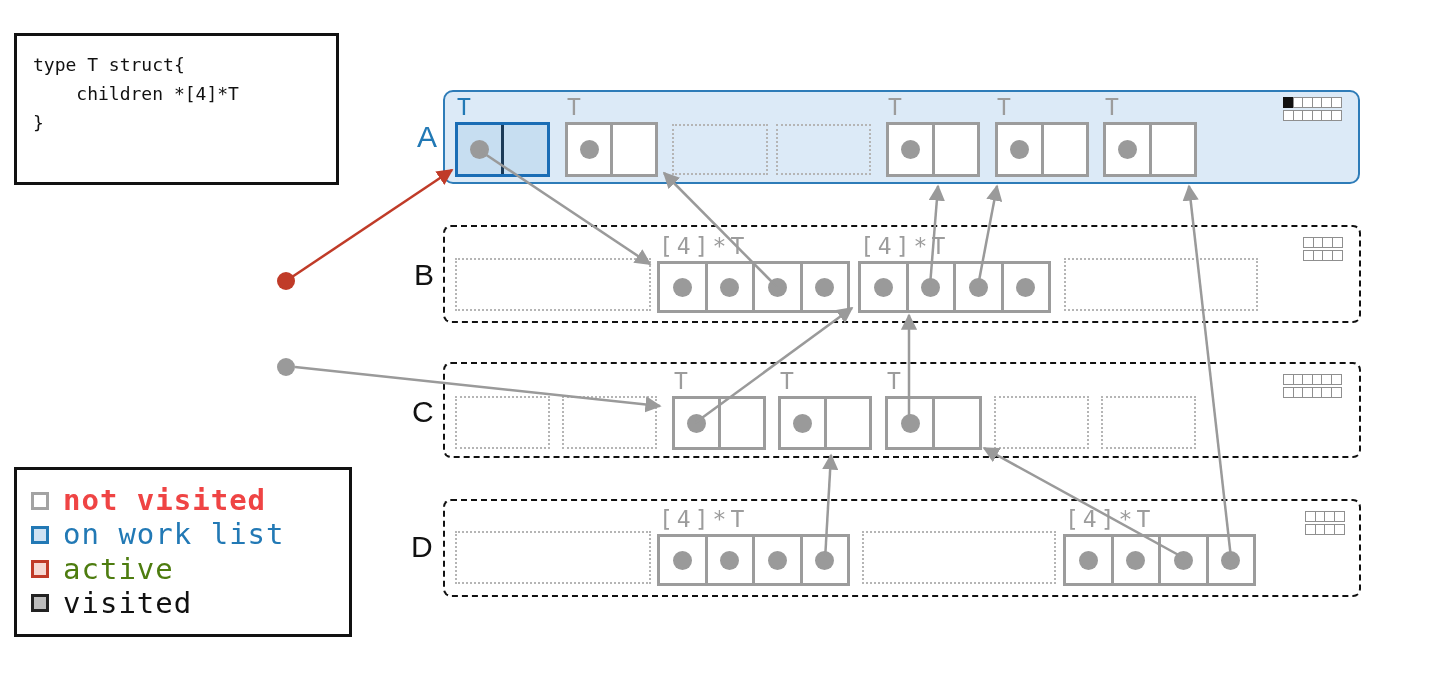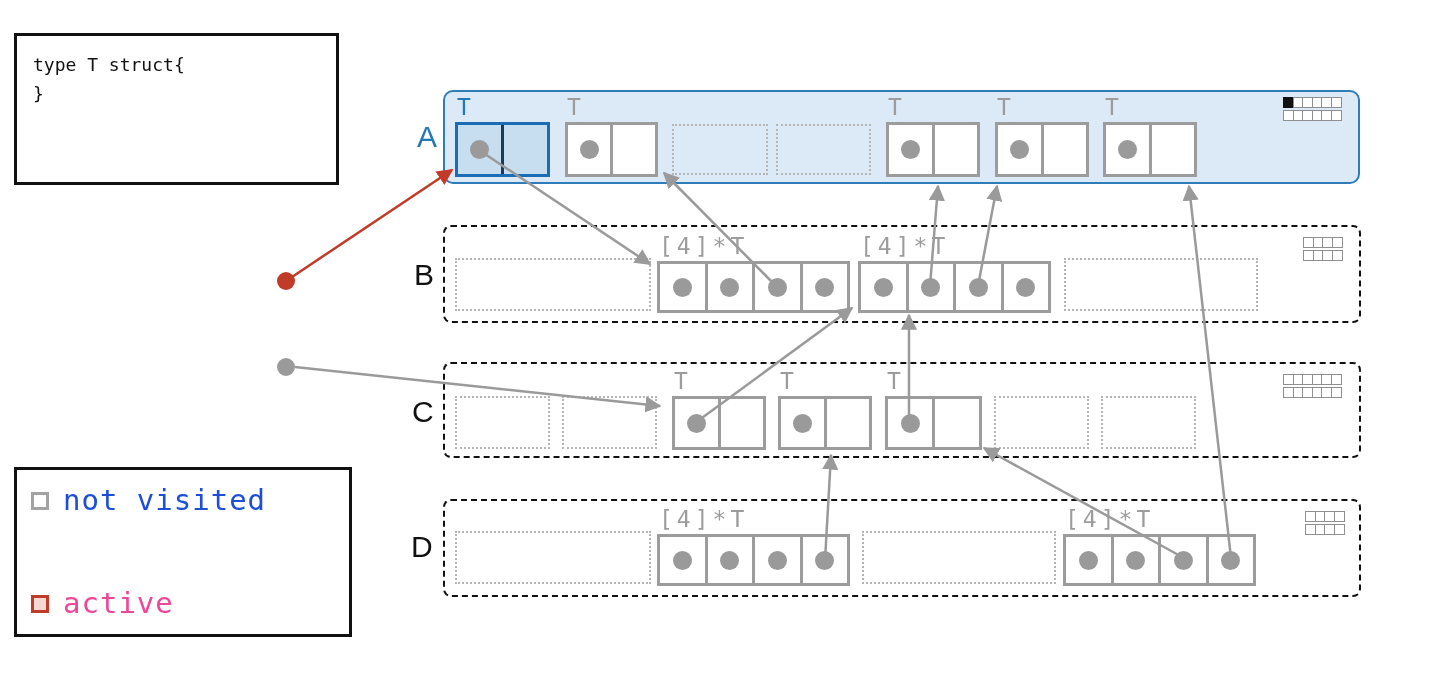--- a/index.html
+++ b/index.html
@@ -36,32 +36,41 @@
   .bitcell{width:11px;height:11px;border:1.5px solid #8f8f8f;background:#fff;box-sizing:border-box;margin-right:-1.5px;}
   svg.arrows{position:absolute;left:0;top:0;z-index:20;pointer-events:none;}
 </style>
 </head>
 <body>
 
 <div id="canvas">
 
   <div class="code-box">
     <div class="code-line">type T struct{</div>
+    <div class="code-line">    children *[4]*T</div>
     <div class="code-line">}</div>
   </div>
 
 
   <div class="legend">
     <div class="legend-row">
       <span class="swatch" style="border-color: rgb(163, 163, 163); background: rgb(255, 255, 255);"></span>
-      <span class="legend-label" style="color: #1d4ed8;">not visited</span>
+      <span class="legend-label" style="color: #ef4444; font-weight: bold;">not visited</span>
+    </div>
+    <div class="legend-row">
+      <span class="swatch" style="border-color: rgb(34, 121, 181); background: rgb(207, 226, 243);"></span>
+      <span class="legend-label" style="color: rgb(34, 121, 181);">on work list</span>
     </div>
     <div class="legend-row">
       <span class="swatch" style="border-color: rgb(192, 59, 40); background: rgb(246, 217, 211);"></span>
-      <span class="legend-label" style="color: #ec4899;">active</span>
+      <span class="legend-label" style="color: #4d7c0f;">active</span>
+    </div>
+    <div class="legend-row">
+      <span class="swatch" style="border-color: rgb(34, 34, 34); background: rgb(189, 189, 189);"></span>
+      <span class="legend-label" style="color: rgb(17, 17, 17);">visited</span>
     </div>
   </div>
 
 <div class="region worklist" style="left: 443px; top: 90px; width: 917px; height: 94px;"></div>
     <div class="region-label" style="color: rgb(34, 121, 181); left: 417px; top: 120px;">A</div>
     <div class="obj work" style="left: 455px; top: 122px; width: 95px; height: 55px;">
       <div class="cell">
         <div class="dot"></div>
       </div>
       <div class="cell"></div>

